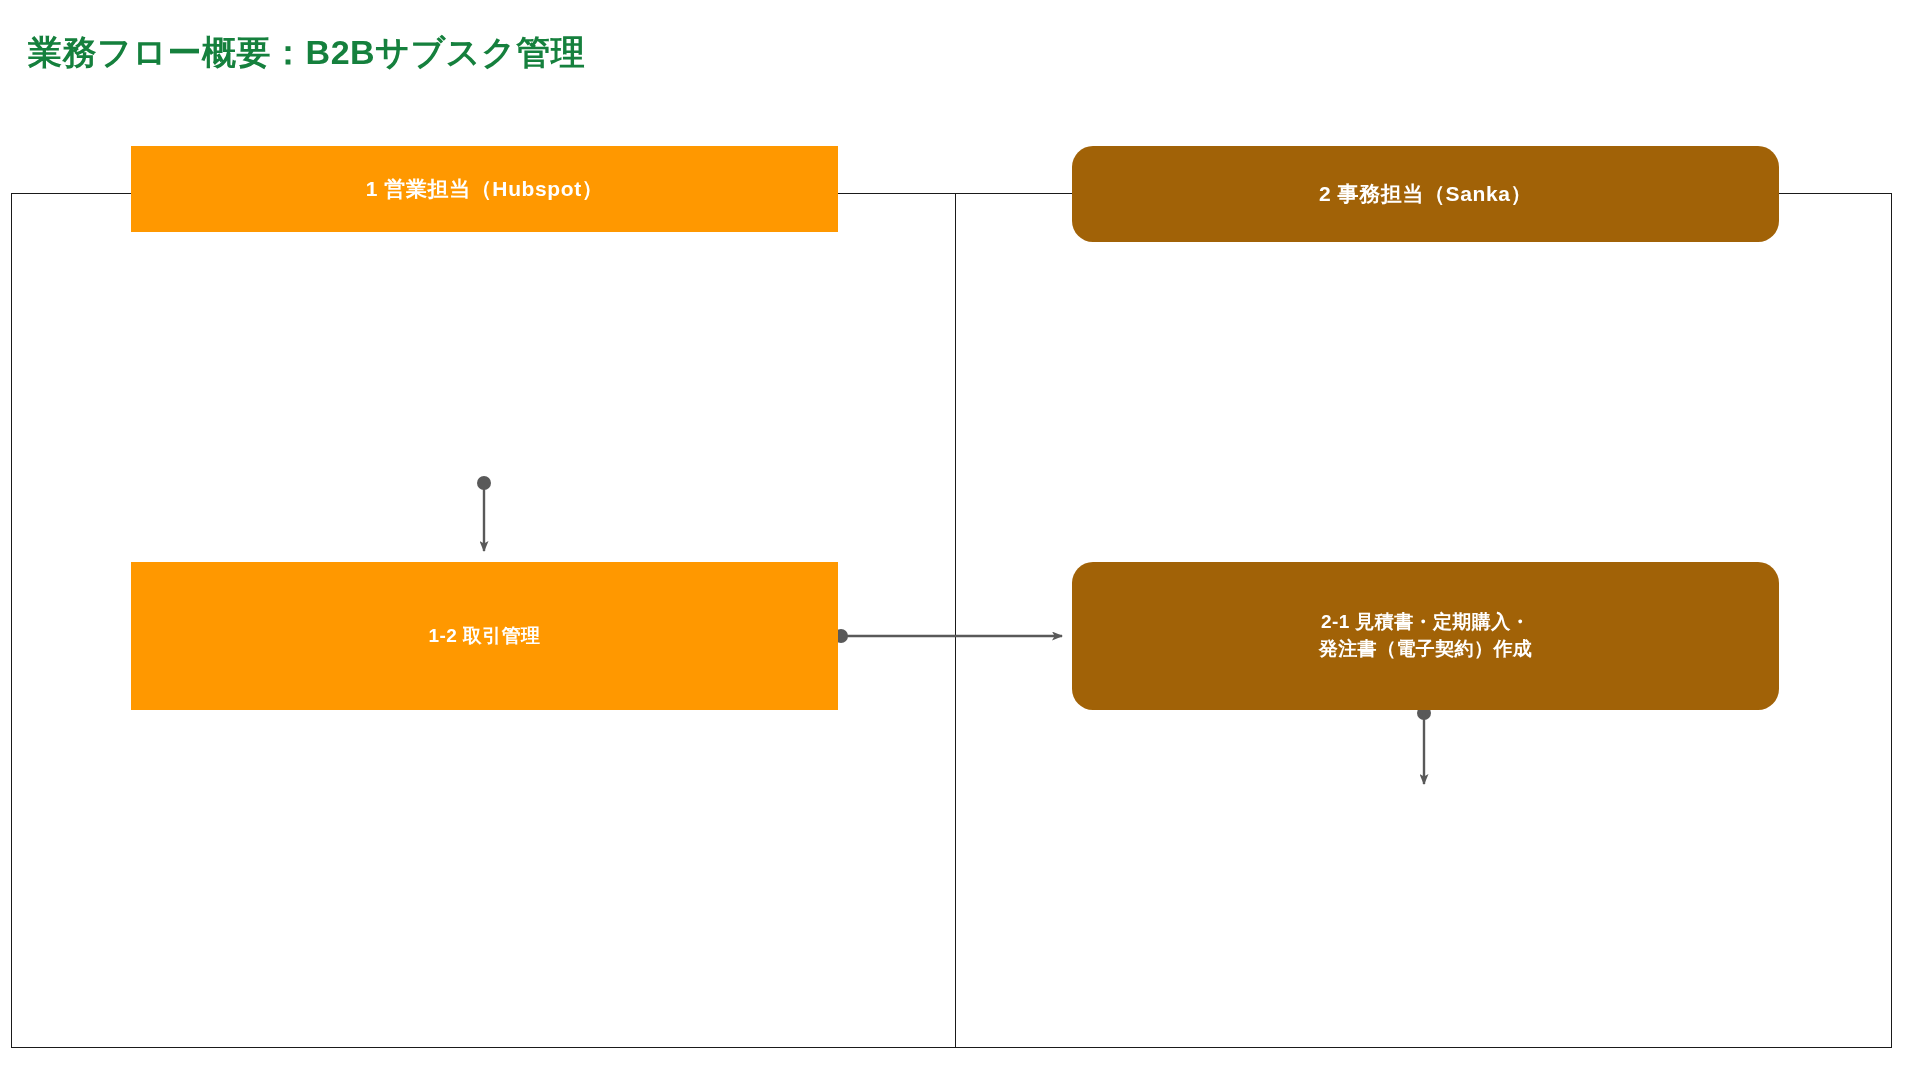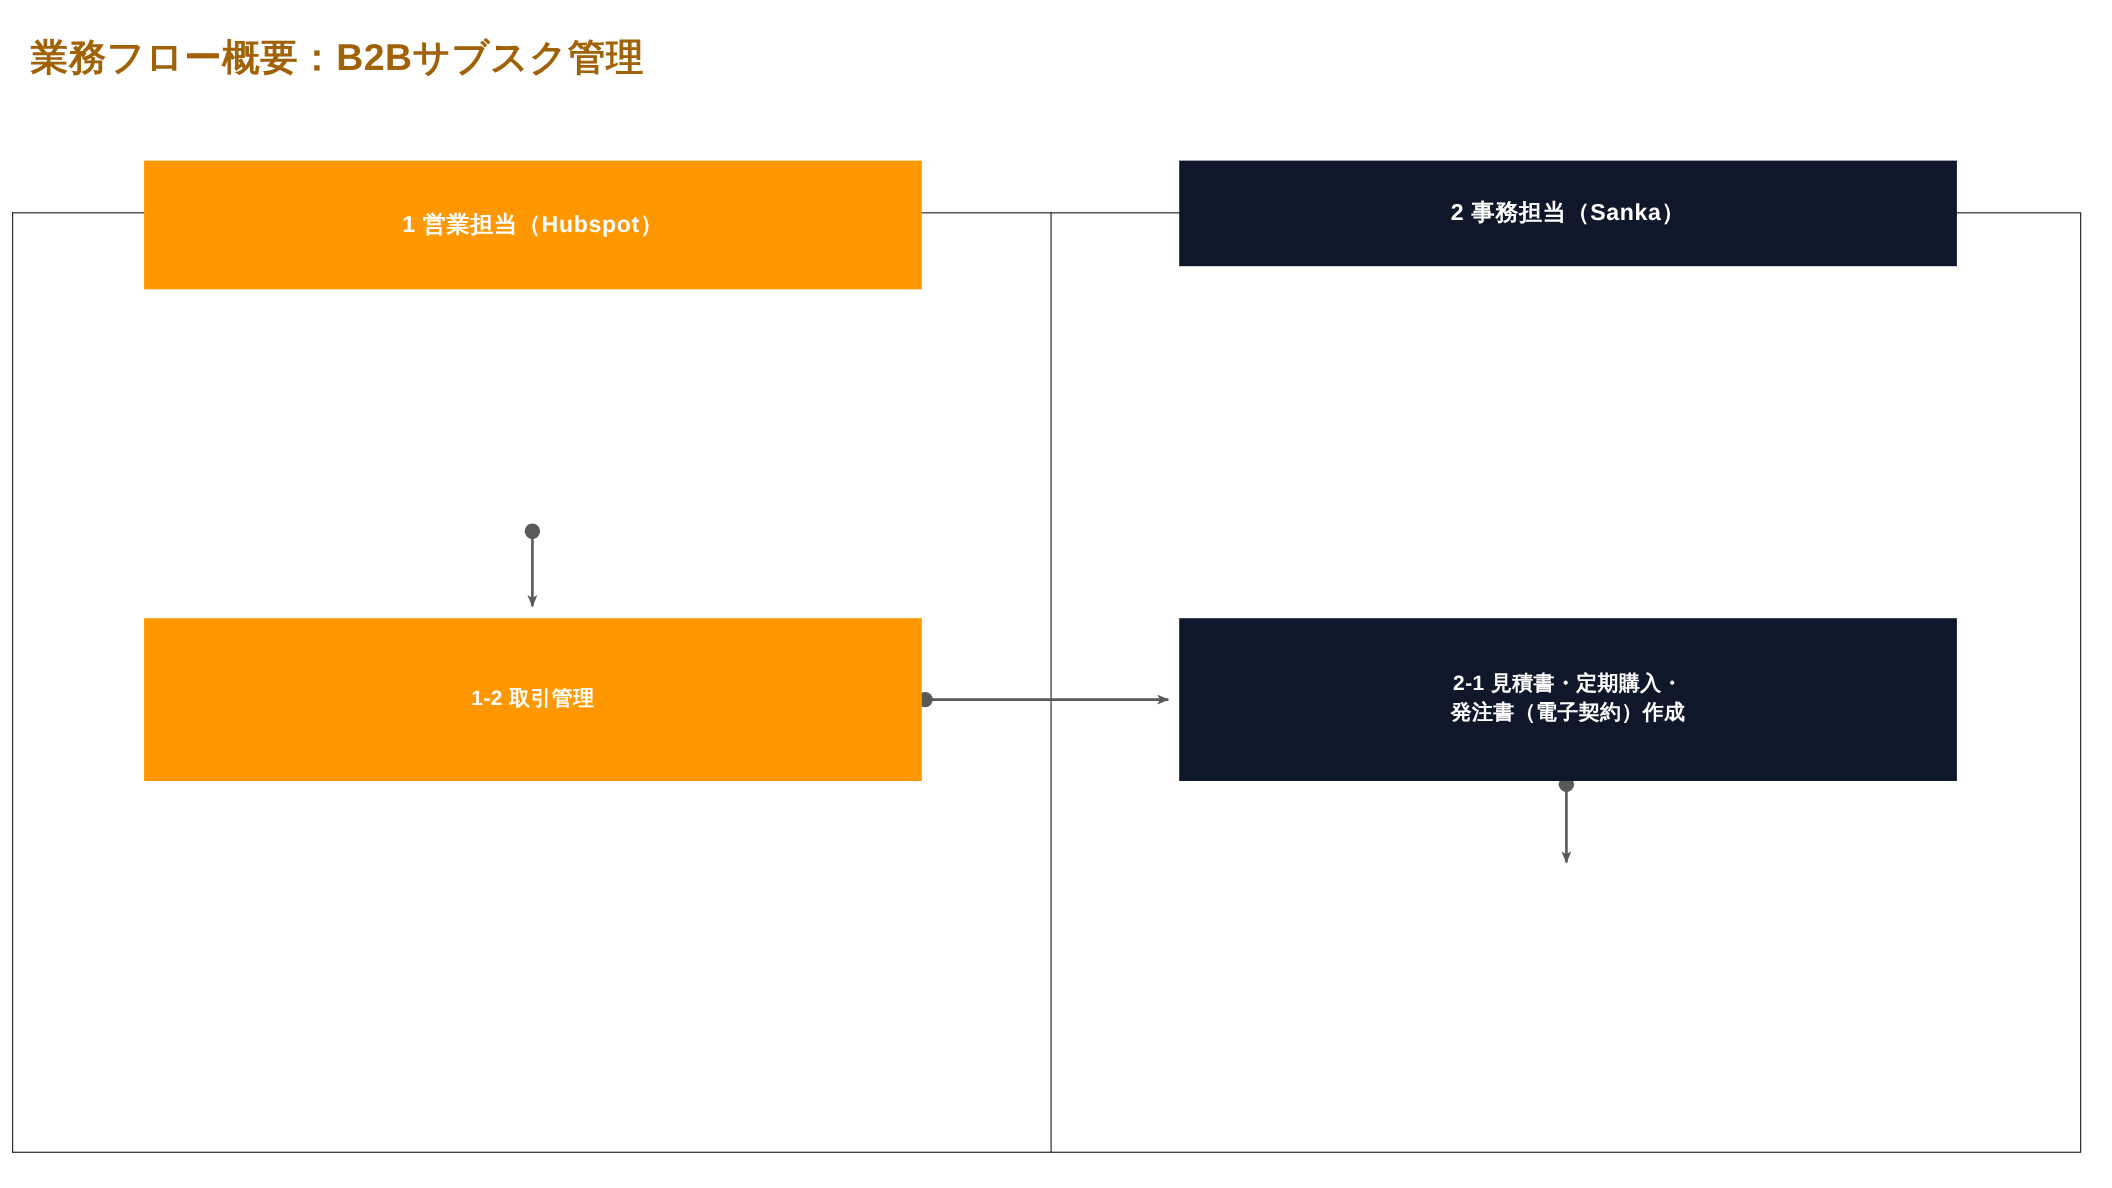--- a/index.html
+++ b/index.html
@@ -21,21 +21,21 @@
     background: #ffffff;
   }
 
   
   #diagram-title {
     position: absolute;
     left: 28px;
     top: 30px;
     font-size: 34px;
     font-weight: bold;
-    color: #a16207;
+    color: #15803d;
     letter-spacing: 0.5px;
     white-space: nowrap;
   }
 
   
   .lane-frame {
     position: absolute;
     border: 1.6px solid #1a1a1a;
     box-sizing: border-box;
     background: transparent;
@@ -53,25 +53,25 @@
     color: #ffffff;
     font-weight: bold;
     line-height: 1.42;
     box-sizing: border-box;
     padding: 4px 12px;
     white-space: pre-line;
   }
   .node.header   { font-size: 21px; letter-spacing: 0.6px; }
   .node.step     { font-size: 19px; letter-spacing: 0.4px; }
   .orange { background: #FF9800; }
-  .blue   { background: #0f172a; }
+  .blue   { background: #a16207; border-radius: 21px; }
   .gray   { background: #D6D6D6; }
 
   
-  #node-lane1-header { left: 131px;  top: 146px; width: 707px; height: 117px; }
+  #node-lane1-header { left: 131px;  top: 146px; width: 707px; height: 86px; }
   #node-lane2-header { left: 1072px; top: 146px; width: 707px; height: 96px; }
 
   
   #node-1-1 { left: 131px; top: 332px; width: 707px; height: 148px; }
   #node-1-2 { left: 131px; top: 562px; width: 707px; height: 148px; }
   #node-1-3 { left: 131px; top: 795px; width: 707px; height: 148px; }
 
   
   #node-2-1 { left: 1072px; top: 562px; width: 707px; height: 148px; }
   #node-2-2 { left: 1072px; top: 795px; width: 707px; height: 148px; }

